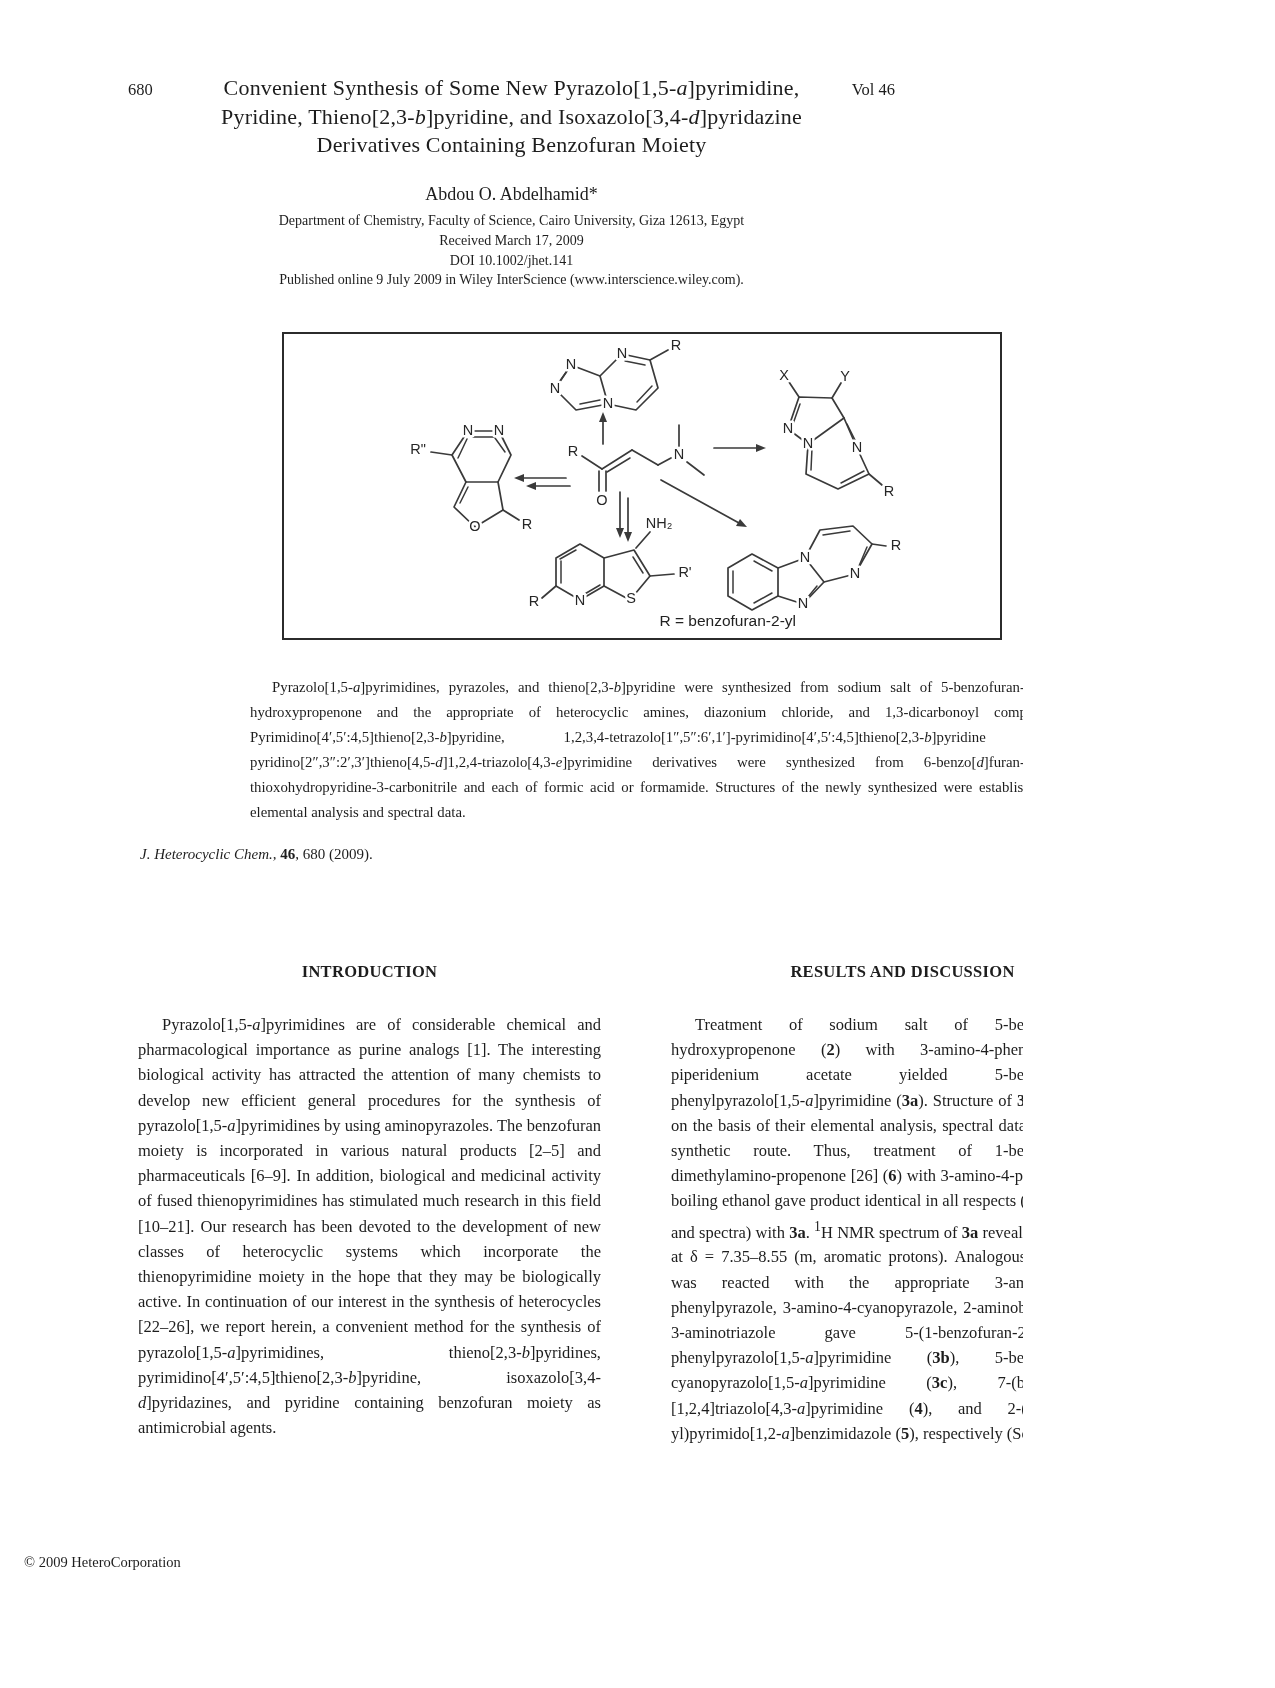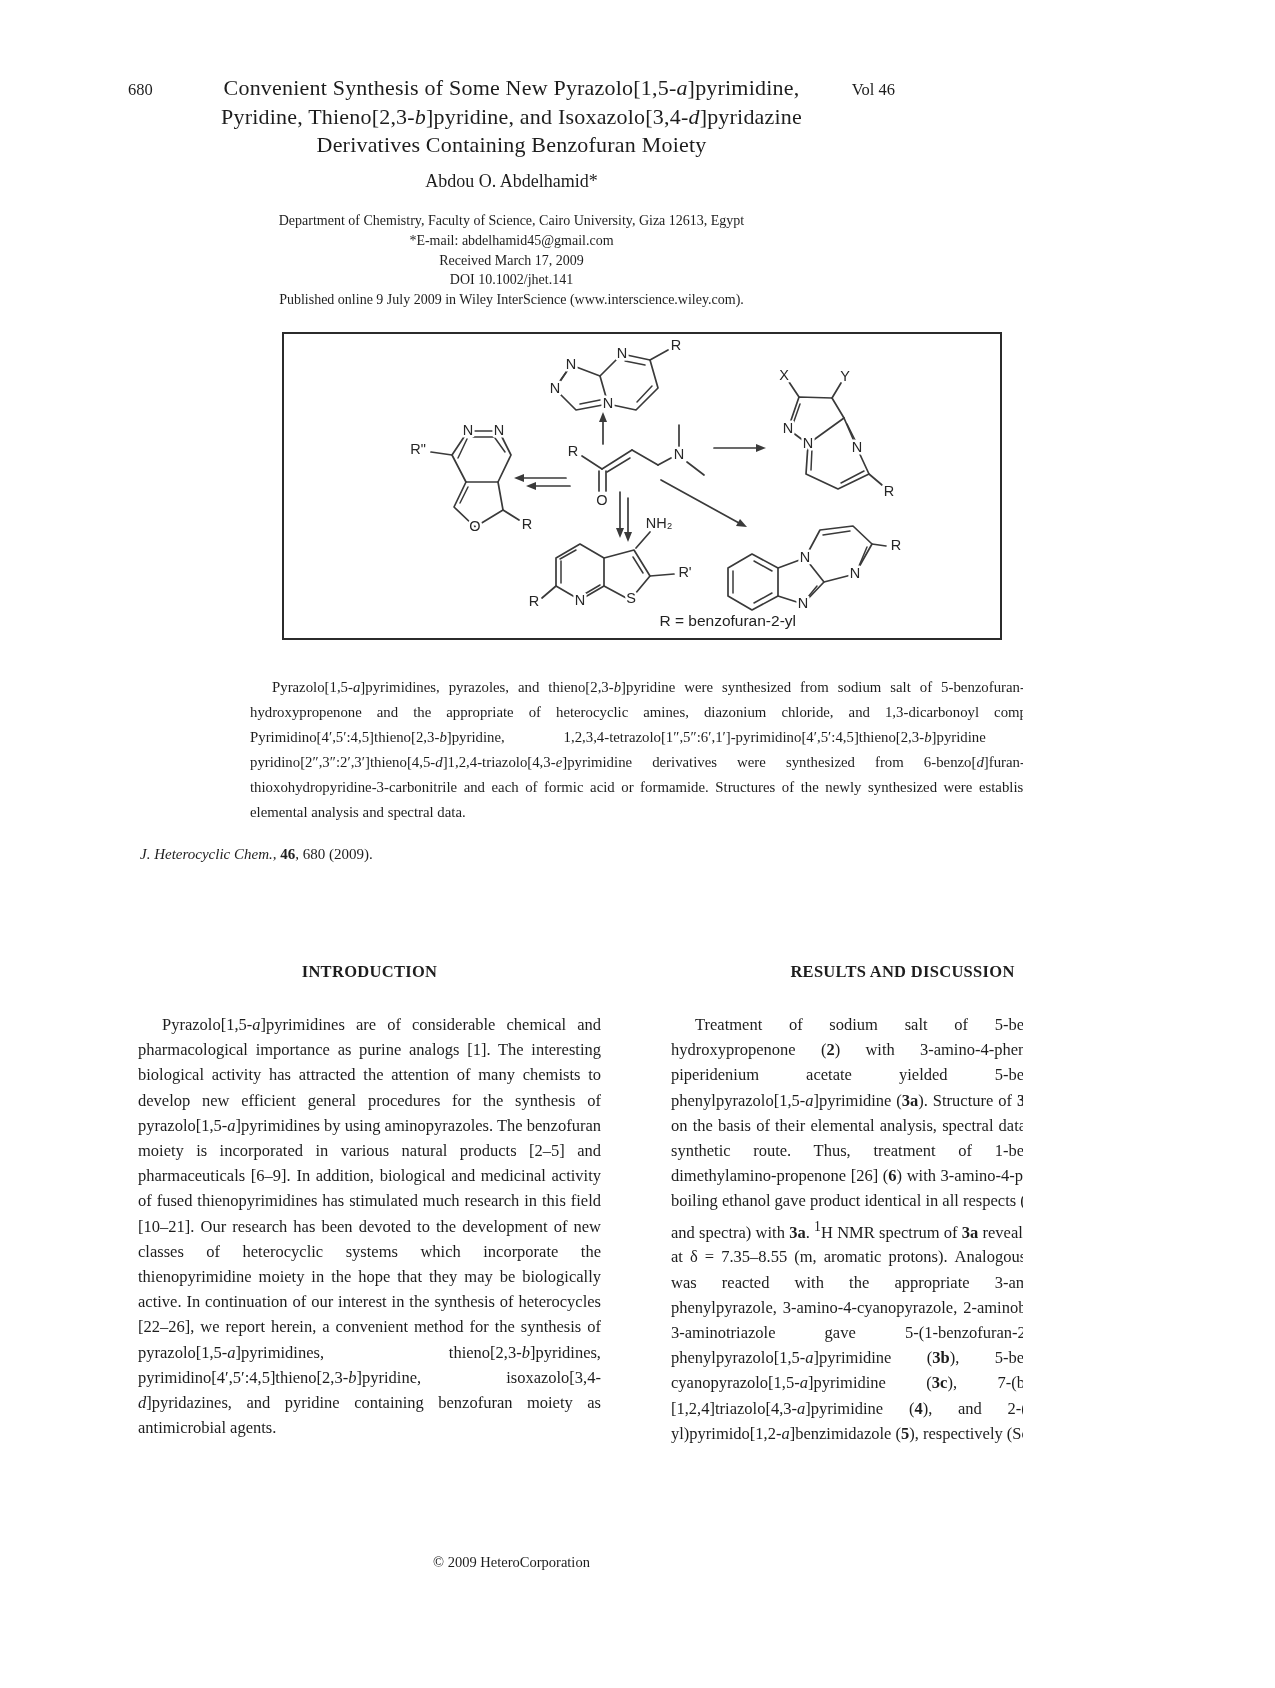--- a/index.html
+++ b/index.html
@@ -3,40 +3,40 @@
 <meta charset="utf-8">
 <style>
   html,body{margin:0;padding:0;background:#ffffff;}
   .page{position:relative;width:1023px;height:1688px;background:#ffffff;
         font-family:"Liberation Serif",serif;color:#1d1d1d;overflow:hidden;}
 
   .pageno{position:absolute;left:128px;top:80px;font-size:16.5px;}
   .vol{position:absolute;right:128px;top:80px;font-size:16.5px;}
   .title{position:absolute;left:0;right:0;top:74px;margin:0;text-align:center;
          font-size:22px;font-weight:400;line-height:28.5px;letter-spacing:.2px;}
-  .author{position:absolute;left:0;right:0;top:171px;text-align:center;font-size:18px;}
+  .author{position:absolute;left:0;right:0;top:184px;text-align:center;font-size:18px;}
   .affil{position:absolute;left:0;right:0;top:211px;text-align:center;
          font-size:14px;line-height:19.8px;}
 
   .scheme{position:absolute;left:282px;top:332px;width:720px;height:308px;
           border:2px solid #2b2b2b;margin:0;box-sizing:border-box;}
   .scheme svg{position:absolute;left:0;top:0;}
   .scheme-caption{position:absolute;left:312px;top:278px;width:200px;text-align:right;
           font-family:"Liberation Sans",sans-serif;font-size:15.5px;color:#222;}
 
   .abstract{position:absolute;left:234px;top:659px;width:816px;margin:16px;
             font-size:14.8px;line-height:25px;text-align:justify;text-indent:22px;}
   .citation{position:absolute;left:130px;top:836px;margin:10px;font-size:15px;}
 
   .columns{position:absolute;left:122px;top:962px;width:1028px;display:flex;gap:38px;}
   .col{width:495px;}
   .col h2{margin:0 0 30px 0;text-align:center;font-size:16.5px;font-weight:700;letter-spacing:.3px;}
   .col p{margin:16px;font-size:16.5px;line-height:25.2px;text-align:justify;text-indent:24px;}
 
-  .footer{position:absolute;left:0;right:0;top:1554px;text-align:center;font-size:14.5px;}
+  .footer{position:absolute;left:0;right:0;top:1554px;font-size:14.5px;padding-left:24px;}
 
   
   .bond{stroke:#3a3a3a;stroke-width:1.7;fill:none;stroke-linejoin:round;stroke-linecap:round;}
   .tick{stroke:#3a3a3a;stroke-width:1.5;fill:none;stroke-linecap:round;}
   .ah{fill:#3a3a3a;stroke:none;}
   .at{font-family:"Liberation Sans",sans-serif;font-size:14.5px;fill:#262626;
       text-anchor:middle;dominant-baseline:middle;
       paint-order:stroke;stroke:#ffffff;stroke-width:5px;stroke-linejoin:round;}
 </style>
 </head>
@@ -50,21 +50,20 @@
   <h1 class="title">
     <span>Convenient Synthesis of Some New Pyrazolo[1,5-<i>a</i>]pyrimidine,</span><br>
     <span>Pyridine, Thieno[2,3-<i>b</i>]pyridine, and Isoxazolo[3,4-<i>d</i>]pyridazine</span><br>
     <span>Derivatives Containing Benzofuran Moiety</span>
   </h1>
 
   <div class="author">Abdou O. Abdelhamid*</div>
 
   <div class="affil">
     <div>Department of Chemistry, Faculty of Science, Cairo University, Giza 12613, Egypt</div>
-    <div>*E-mail: abdelhamid45@gmail.com</div>
     <div>Received March 17, 2009</div>
     <div>DOI 10.1002/jhet.141</div>
     <div>Published online 9 July 2009 in Wiley InterScience (www.interscience.wiley.com).</div>
   </div>
 
   <figure class="scheme">
     <svg width="716" height="304" viewBox="0 0 716 304">
 
       <g>
         <path class="bond" d="M338,20 L366,26 L374,54 L352,76 L324,70 L316,42 Z"></path>

